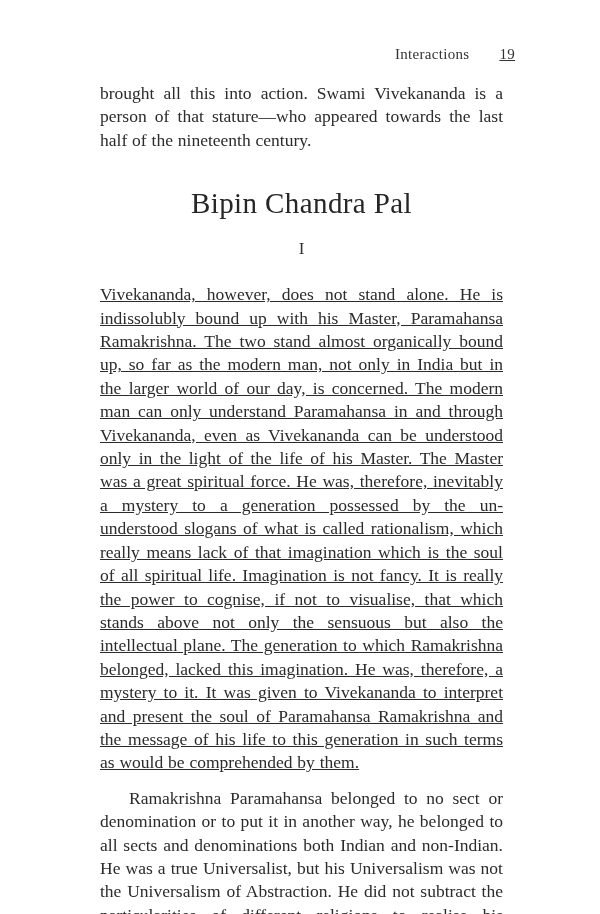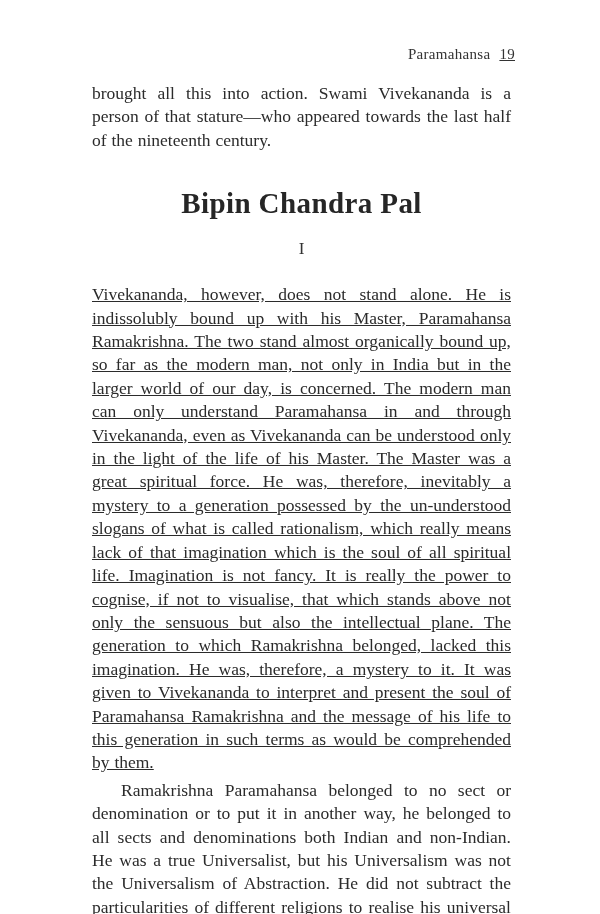--- a/index.html
+++ b/index.html
@@ -23,39 +23,39 @@
   }
   .running-header {
     text-align: right;
     font-size: 15px;
     color: #333333;
     letter-spacing: 0.3px;
     line-height: 20px;
   }
   .running-header .page-num {
     display: inline-block;
-    margin-left: 9px;
+    margin-left: 30px;
     text-decoration: underline;
   }
   .body-text {
-    margin: 4px;
+    margin: 12px;
     font-size: 17.5px;
     line-height: 23.4px;
     text-align: justify;
     color: #2b2b2b;
     word-spacing: 0.5px;
   }
   .opening-para {
     margin-top: 18px;
   }
   .chapter-title {
     margin: 33px 0 8px 0;
     text-align: center;
     font-size: 29px;
-    font-weight: 700;
+    font-weight: 400;
     letter-spacing: 0.4px;
     color: #262626;
     line-height: 36px;
   }
   .section-num {
     margin: 17px 0 0 0;
     text-align: center;
     font-size: 17px;
     color: #333333;
     line-height: 22px;
@@ -67,21 +67,21 @@
   .main-para-2 {
     text-indent: 29px;
   }
 </style>
 </head>
 <body>
 
 <div class="page">
 
   <div class="running-header">
-    <span>Paramahansa</span><span class="page-num">19</span>
+    <span>Interactions</span><span class="page-num">19</span>
   </div>
 
   <p class="body-text opening-para">brought all this into action. Swami Vivekananda is a person of that stature—who appeared towards the last half of the nineteenth century.</p>
 
   <h1 class="chapter-title">Bipin Chandra Pal</h1>
 
   <div class="section-num">I</div>
 
   <p class="body-text main-para-1">Vivekananda, however, does not stand alone. He is indissolubly bound up with his Master, Paramahansa Ramakrishna. The two stand almost organically bound up, so far as the modern man, not only in India but in the larger world of our day, is concerned. The modern man can only understand Paramahansa in and through Vivekananda, even as Vivekananda can be understood only in the light of the life of his Master. The Master was a great spiritual force. He was, therefore, inevitably a mystery to a generation possessed by the un-understood slogans of what is called rationalism, which really means lack of that imagination which is the soul of all spiritual life. Imagination is not fancy. It is really the power to cognise, if not to visualise, that which stands above not only the sensuous but also the intellectual plane. The generation to which Ramakrishna belonged, lacked this imagination. He was, therefore, a mystery to it. It was given to Vivekananda to interpret and present the soul of Paramahansa Ramakrishna and the message of his life to this generation in such terms as would be comprehended by them.</p>
 

